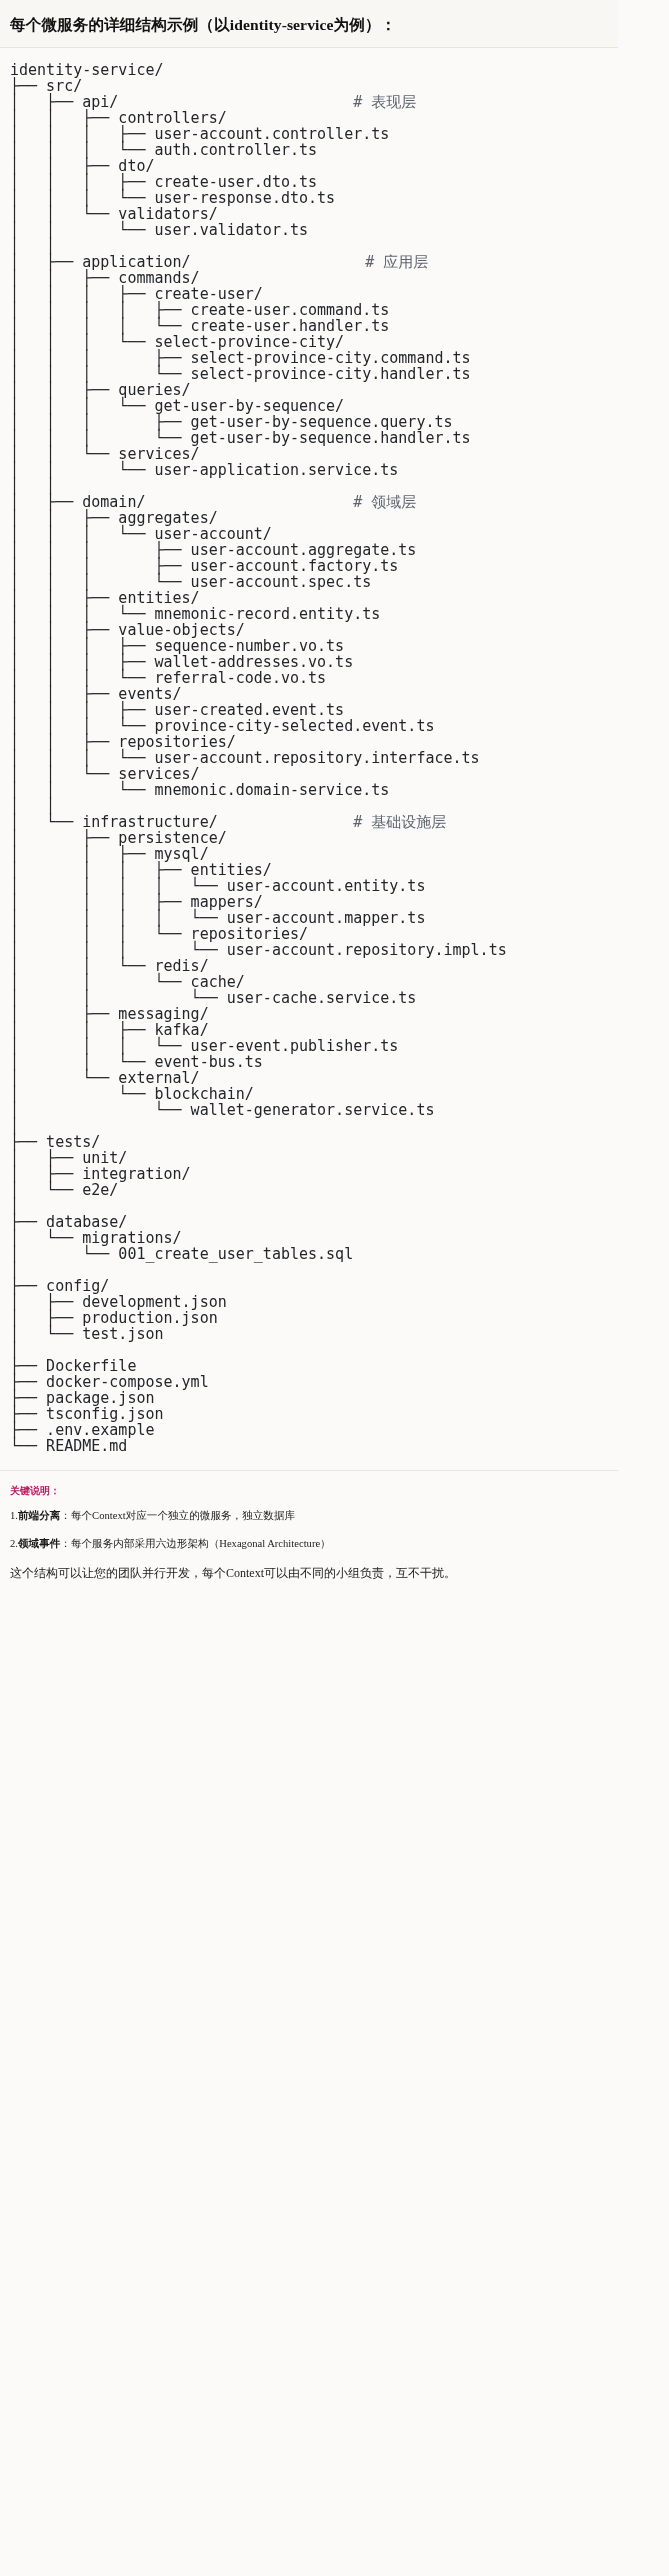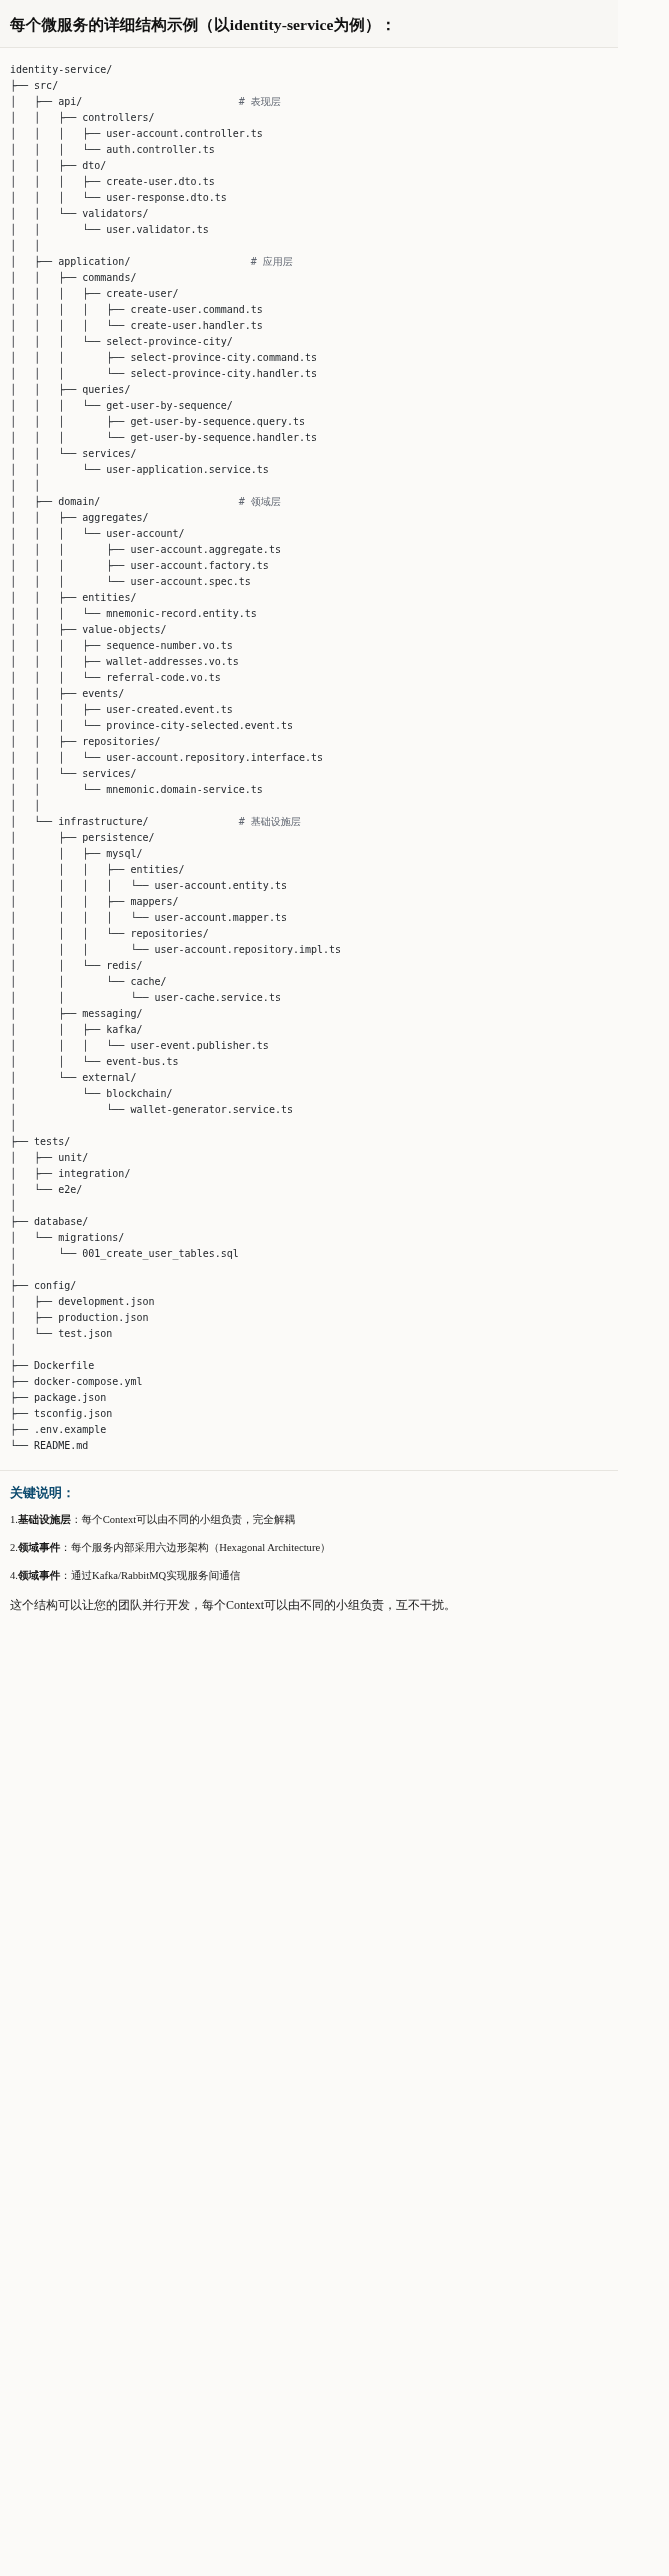--- a/index.html
+++ b/index.html
@@ -38,42 +38,42 @@
 
   
   .tree-block {
     background: #fbfaf8;
     padding: 13.8px 10px 16.3px 10px;
     border-bottom: 0.6px solid #e7e5e0;
   }
   pre.tree {
     margin: 0;
     font-family: "DejaVu Sans Mono", "Liberation Mono", monospace;
-    font-size: 10px;
+    font-size: 15px;
     line-height: 16px;
     color: #22262b;
     white-space: pre;
     overflow: visible;
     letter-spacing: 0px;
     tab-size: 4;
   }
   pre.tree .cmt {
     color: #5f6570;
   }
 
   
   .notes {
     padding: 12.5px 10px 10px 10px;
     background: #fbfaf8;
   }
   .notes-title {
     margin: 0 0 10px 0;
-    font-size: 13px;
+    font-size: 10px;
     font-weight: bold;
-    color: #0c4a6e;
+    color: #be185d;
     font-family: "Liberation Serif", "DejaVu Serif", serif;
   }
   .note-item {
     font-size: 10.6px;
     line-height: 1.5;
     margin: 0 0 12px 0;
     color: #1b1b1b;
     font-family: "Liberation Serif", "DejaVu Serif", serif;
   }
   .note-item .idx {
@@ -192,31 +192,28 @@
 ├── package.json
 ├── tsconfig.json
 ├── .env.example
 └── README.md</pre>
   </section>
 
   <section class="notes">
     <h2 class="notes-title">关键说明：</h2>
 
     <p class="note-item">
-      <span class="idx">1.</span><span class="term">基础设施层</span><span class="sep">：</span><span class="desc">每个Context可以由不同的小组负责，完全解耦</span>
+      <span class="idx">1.</span><span class="term">前端分离</span><span class="sep">：</span><span class="desc">每个Context对应一个独立的微服务，独立数据库</span>
     </p>
 
     <p class="note-item">
       <span class="idx">2.</span><span class="term">领域事件</span><span class="sep">：</span><span class="desc">每个服务内部采用六边形架构（Hexagonal Architecture）</span>
     </p>
 
 
-    <p class="note-item">
-      <span class="idx">4.</span><span class="term">领域事件</span><span class="sep">：</span><span class="desc">通过Kafka/RabbitMQ实现服务间通信</span>
-    </p>
 
 
 
     <p class="closing">这个结构可以让您的团队并行开发，每个Context可以由不同的小组负责，互不干扰。</p>
   </section>
 
 </div>
 
 
 </body></html>

